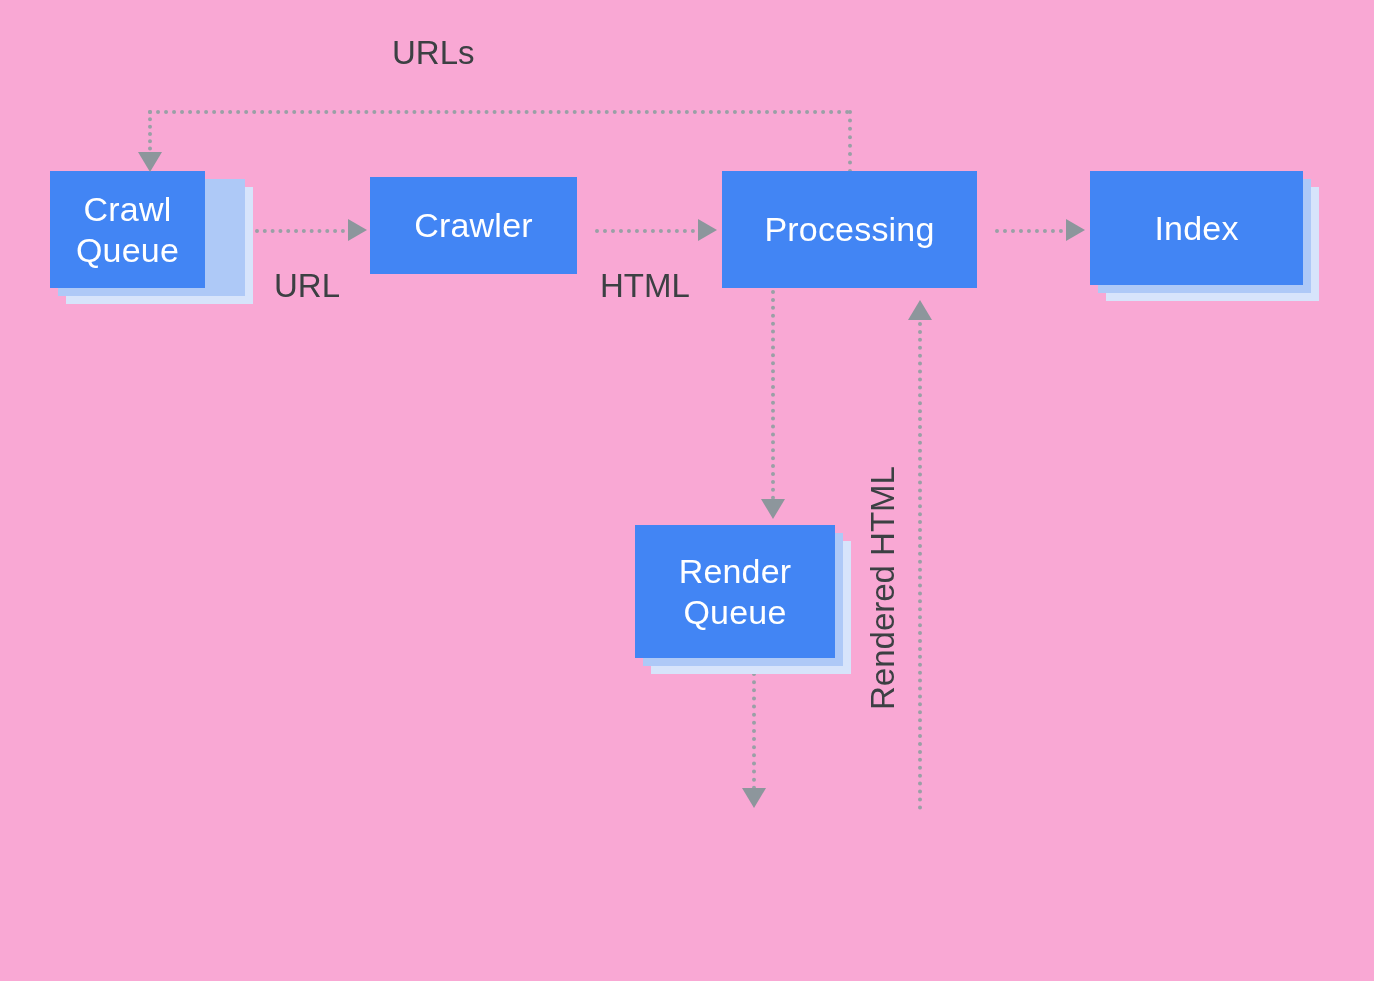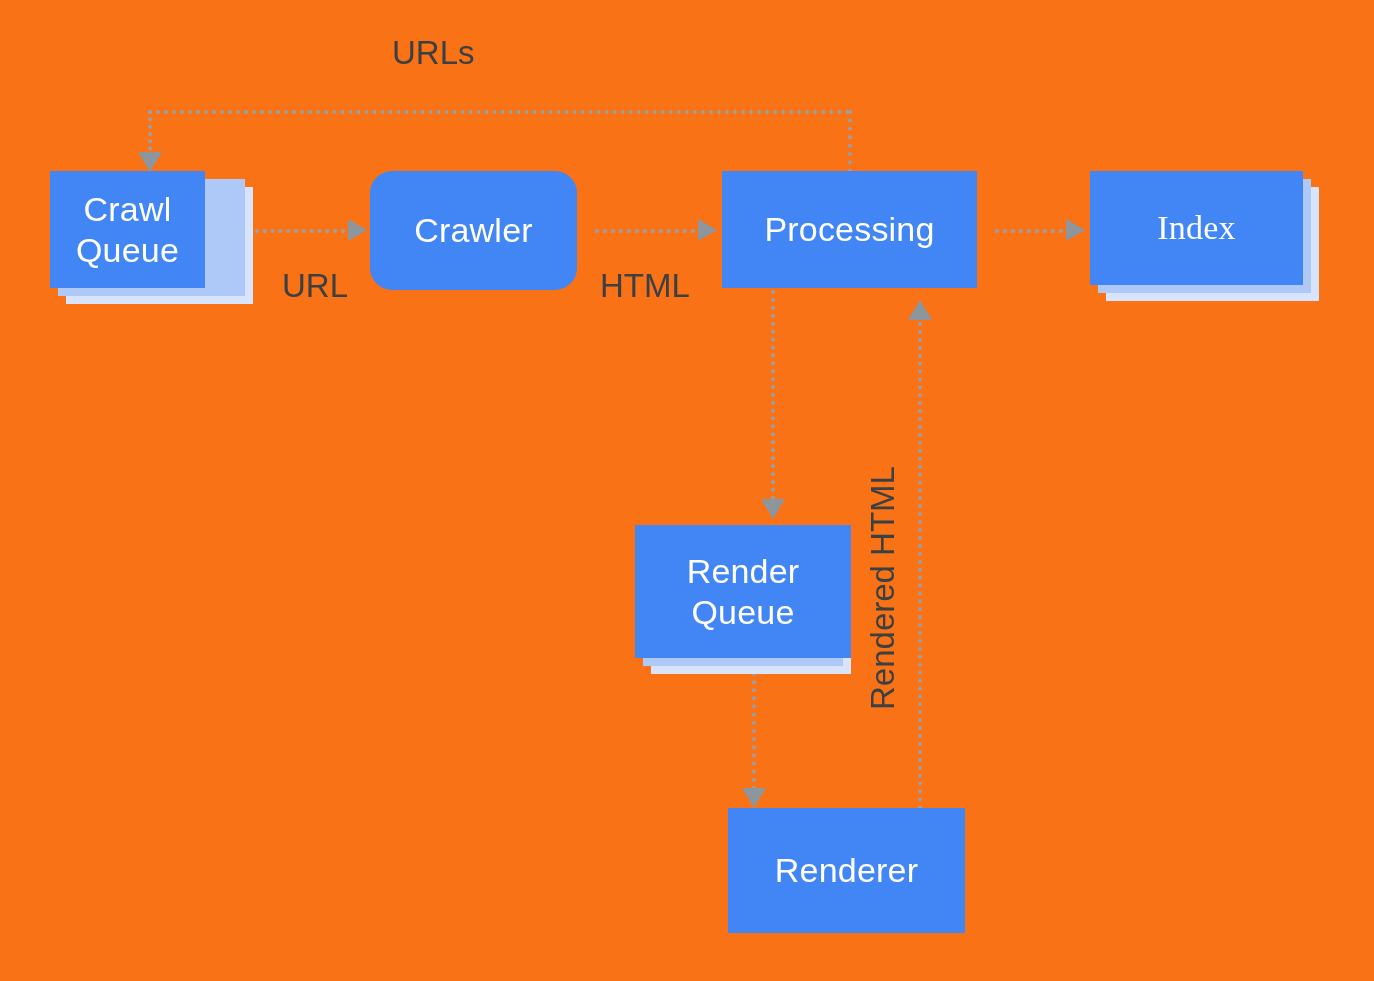--- a/index.html
+++ b/index.html
@@ -9,21 +9,21 @@
     background: #ffffff;
   }
   body {
     font-family: "Liberation Sans", sans-serif;
     -webkit-font-smoothing: antialiased;
   }
   #canvas {
     position: relative;
     width: 1374px;
     height: 981px;
-    background: #f97316;
+    background: #f9a8d4;
     overflow: hidden;
   }
   
   .node {
     position: absolute;
     box-sizing: border-box;
     display: flex;
     align-items: center;
     justify-content: center;
     text-align: center;
@@ -121,51 +121,48 @@
   <div class="arrow down" style="left:761px; top:499px;"></div>
 
   <div class="conn-v" style="left:752px; top:672px; height:118px;"></div>
   <div class="arrow down" style="left:742px; top:788px;"></div>
 
   <div class="conn-v" style="left:918px; top:322px; height:488px;"></div>
   <div class="arrow up" style="left:908px; top:300px;"></div>
 
   <div class="edge-label" style="left:392px; top:36px;">URLs</div>
 
-  <div class="edge-label" style="left:274px; top:269px;margin-left:8px;">URL</div>
+  <div class="edge-label" style="left:274px; top:269px;">URL</div>
 
   <div class="edge-label" style="left:600px; top:269px;text-align:right;">HTML</div>
 
   <div class="edge-label vertical" style="left:866px; top:710px;">Rendered HTML</div>
 
   <div class="plate p2" style="left:66px; top:187px; width:187px; height:117px;"></div>
   <div class="plate p1" style="left:58px; top:179px; width:187px; height:117px;"></div>
   <div class="node" style="left:50px; top:171px; width:155px; height:117px;">
     <span class="node-label">Crawl
 Queue</span>
   </div>
 
-  <div class="node" style="left:370px; top:171px; width:207px; height:119px;border-radius:22px;">
+  <div class="node" style="left:370px; top:177px; width:207px; height:97px;">
     <span class="node-label">Crawler</span>
   </div>
 
   <div class="node" style="left:722px; top:171px; width:255px; height:117px;align-items:center;">
     <span class="node-label">Processing</span>
   </div>
 
   <div class="plate p2" style="left:1106px; top:187px; width:213px; height:114px;"></div>
   <div class="plate p1" style="left:1098px; top:179px; width:213px; height:114px;"></div>
-  <div class="node" style="left:1090px; top:171px; width:213px; height:114px;font-family:Liberation Serif, serif;">
+  <div class="node" style="left:1090px; top:171px; width:213px; height:114px;">
     <span class="node-label">Index</span>
   </div>
 
   <div class="plate p2" style="left:651px; top:541px; width:200px; height:133px;"></div>
   <div class="plate p1" style="left:643px; top:533px; width:200px; height:133px;"></div>
-  <div class="node" style="left:635px; top:525px; width:216px; height:133px;">
+  <div class="node" style="left:635px; top:525px; width:200px; height:133px;">
     <span class="node-label">Render
 Queue</span>
   </div>
 
-  <div class="node" style="left:728px; top:808px; width:237px; height:125px;">
-    <span class="node-label">Renderer</span>
-  </div>
 
 </div>
 
 </body></html>

